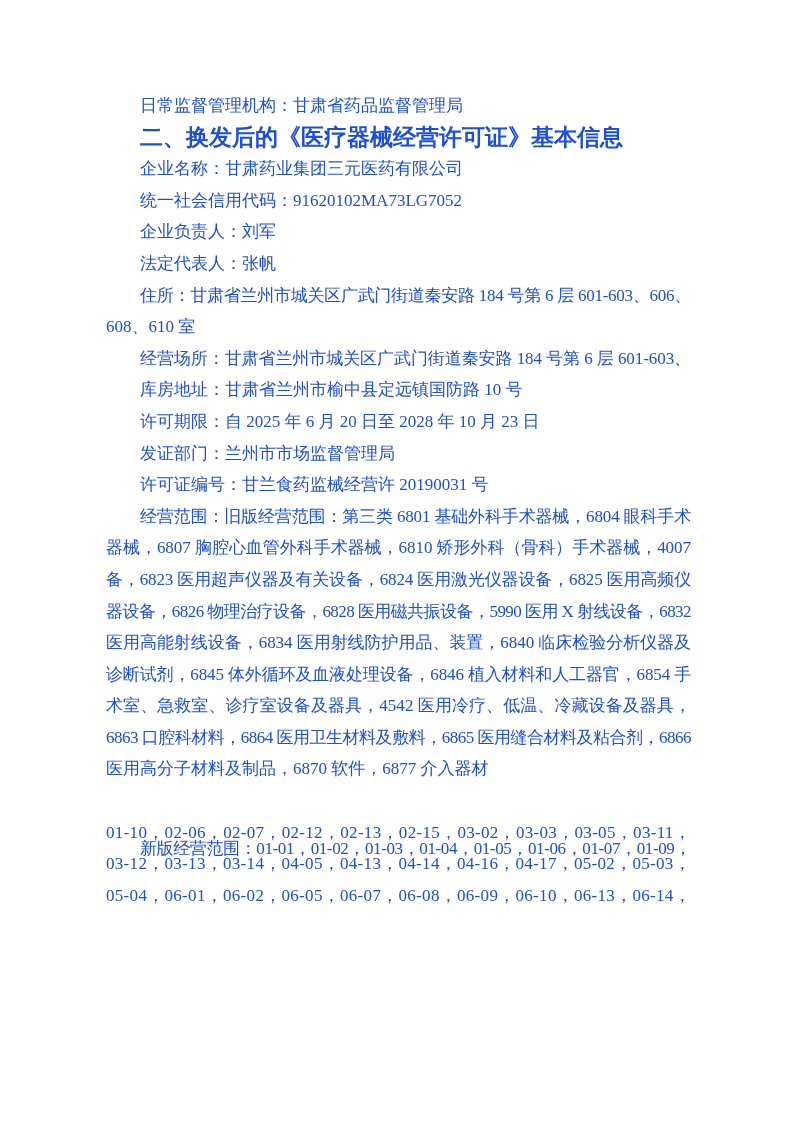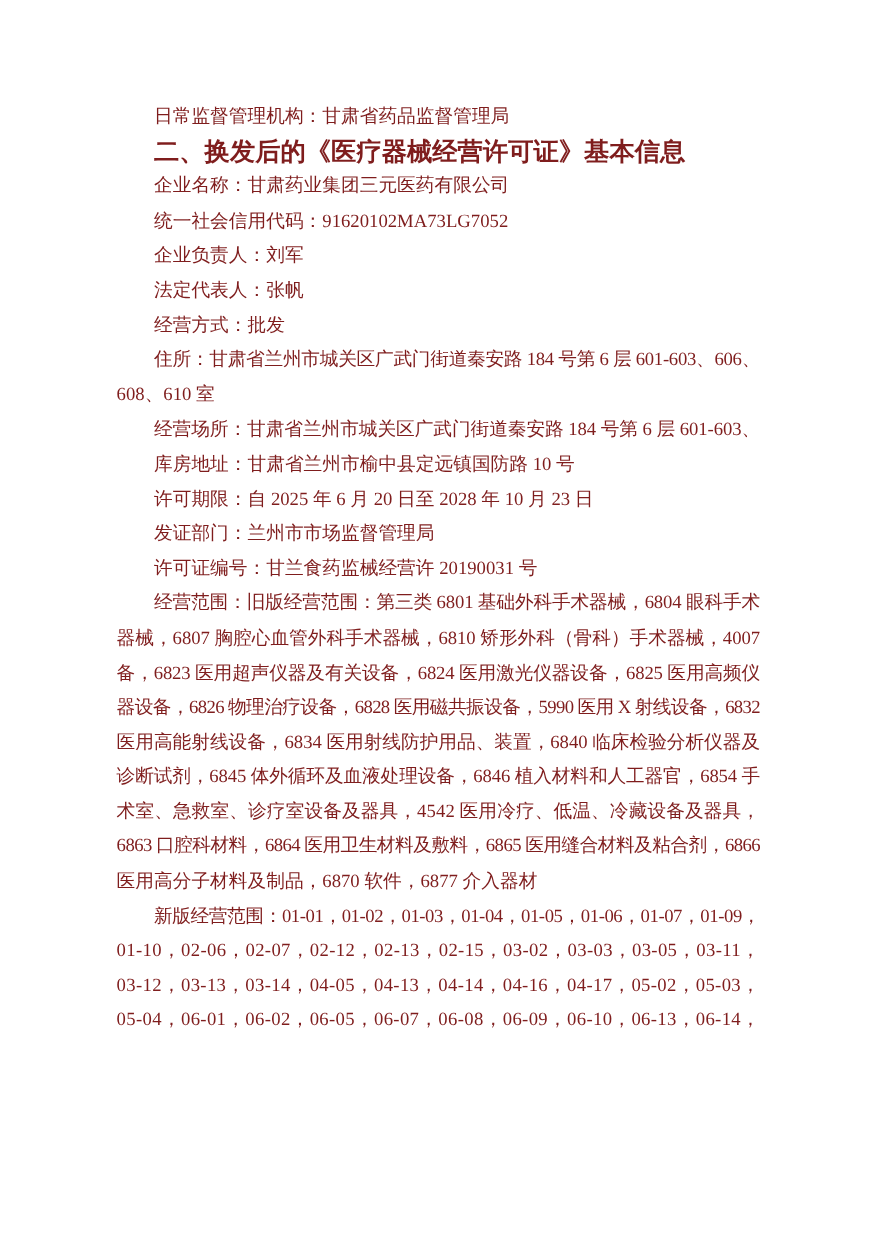--- a/index.html
+++ b/index.html
@@ -5,21 +5,21 @@
   * { margin: 0; padding: 0; box-sizing: border-box; }
   html, body { width: 794px; height: 1122px; }
   body { background: #ffffff; }
   .page {
     position: relative;
     width: 794px;
     height: 1122px;
     background: #ffffff;
     overflow: hidden;
     font-family: "Liberation Serif", "DejaVu Serif", serif;
-    color: #7f1d1d;
+    color: #1d4ed8;
   }
   .doc-body {
     position: absolute;
     left: 106px;
     top: 90px;
     width: 585px;
   }
   .line {
     height: 31.6px;
     line-height: 31.6px;
@@ -39,35 +39,34 @@
 <body>
 
 <div class="page">
   <div class="doc-body">
       <div class="line indent"><span class="t">日常监督管理机构：甘肃省药品监督管理局</span></div>
       <div class="line indent heading"><span class="t">二、换发后的《医疗器械经营许可证》基本信息</span></div>
       <div class="line indent"><span class="t">企业名称：甘肃药业集团三元医药有限公司</span></div>
       <div class="line indent"><span class="t">统一社会信用代码：91620102MA73LG7052</span></div>
       <div class="line indent"><span class="t">企业负责人：刘军</span></div>
       <div class="line indent"><span class="t">法定代表人：张帆</span></div>
-      <div class="line indent"><span class="t">经营方式：批发</span></div>
       <div class="line indent"><span class="t" style="letter-spacing: -0.259588px;">住所：甘肃省兰州市城关区广武门街道秦安路 184 号第 6 层 601-603、606、</span></div>
       <div class="line"><span class="t">608、610 室</span></div>
       <div class="line indent"><span class="t" style="letter-spacing: -0.0695685px;">经营场所：甘肃省兰州市城关区广武门街道秦安路 184 号第 6 层 601-603、</span></div>
       <div class="line indent"><span class="t">库房地址：甘肃省兰州市榆中县定远镇国防路 10 号</span></div>
       <div class="line indent"><span class="t">许可期限：自 2025 年 6 月 20 日至 2028 年 10 月 23 日</span></div>
       <div class="line indent"><span class="t">发证部门：兰州市市场监督管理局</span></div>
       <div class="line indent"><span class="t">许可证编号：甘兰食药监械经营许 20190031 号</span></div>
       <div class="line indent"><span class="t" style="letter-spacing: -0.147436px;">经营范围：旧版经营范围：第三类 6801 基础外科手术器械，6804 眼科手术</span></div>
       <div class="line"><span class="t" style="letter-spacing: -0.0357143px;">器械，6807 胸腔心血管外科手术器械，6810 矫形外科（骨科）手术器械，4007</span></div>
       <div class="line"><span class="t" style="letter-spacing: -0.133721px;">备，6823 医用超声仪器及有关设备，6824 医用激光仪器设备，6825 医用高频仪</span></div>
       <div class="line"><span class="t" style="letter-spacing: -0.552734px;">器设备，6826 物理治疗设备，6828 医用磁共振设备，5990 医用 X 射线设备，6832</span></div>
       <div class="line"><span class="t" style="letter-spacing: -0.0375px;">医用高能射线设备，6834 医用射线防护用品、装置，6840 临床检验分析仪器及</span></div>
       <div class="line"><span class="t" style="letter-spacing: -0.133721px;">诊断试剂，6845 体外循环及血液处理设备，6846 植入材料和人工器官，6854 手</span></div>
       <div class="line"><span class="t" style="letter-spacing: 0.0743243px;">术室、急救室、诊疗室设备及器具，4542 医用冷疗、低温、冷藏设备及器具，</span></div>
       <div class="line"><span class="t" style="letter-spacing: -0.494565px;">6863 口腔科材料，6864 医用卫生材料及敷料，6865 医用缝合材料及粘合剂，6866</span></div>
       <div class="line"><span class="t">医用高分子材料及制品，6870 软件，6877 介入器材</span></div>
-      <div class="line indent"><span class="t" style="letter-spacing: -0.387216px;">新版经营范围：01-01，01-02，01-03，01-04，01-05，01-06，01-07，01-09，</span></div>
+      <div class="line indent"><span class="t" style="letter-spacing: -0.387216px; margin-top: 48px;">新版经营范围：01-01，01-02，01-03，01-04，01-05，01-06，01-07，01-09，</span></div>
       <div class="line"><span class="t" style="letter-spacing: 0.316927px;">01-10，02-06，02-07，02-12，02-13，02-15，03-02，03-03，03-05，03-11，</span></div>
       <div class="line"><span class="t" style="letter-spacing: 0.30625px;">03-12，03-13，03-14，04-05，04-13，04-14，04-16，04-17，05-02，05-03，</span></div>
       <div class="line"><span class="t" style="letter-spacing: 0.30625px;">05-04，06-01，06-02，06-05，06-07，06-08，06-09，06-10，06-13，06-14，</span></div>
     </div>
 </div>
 
 </body></html>

